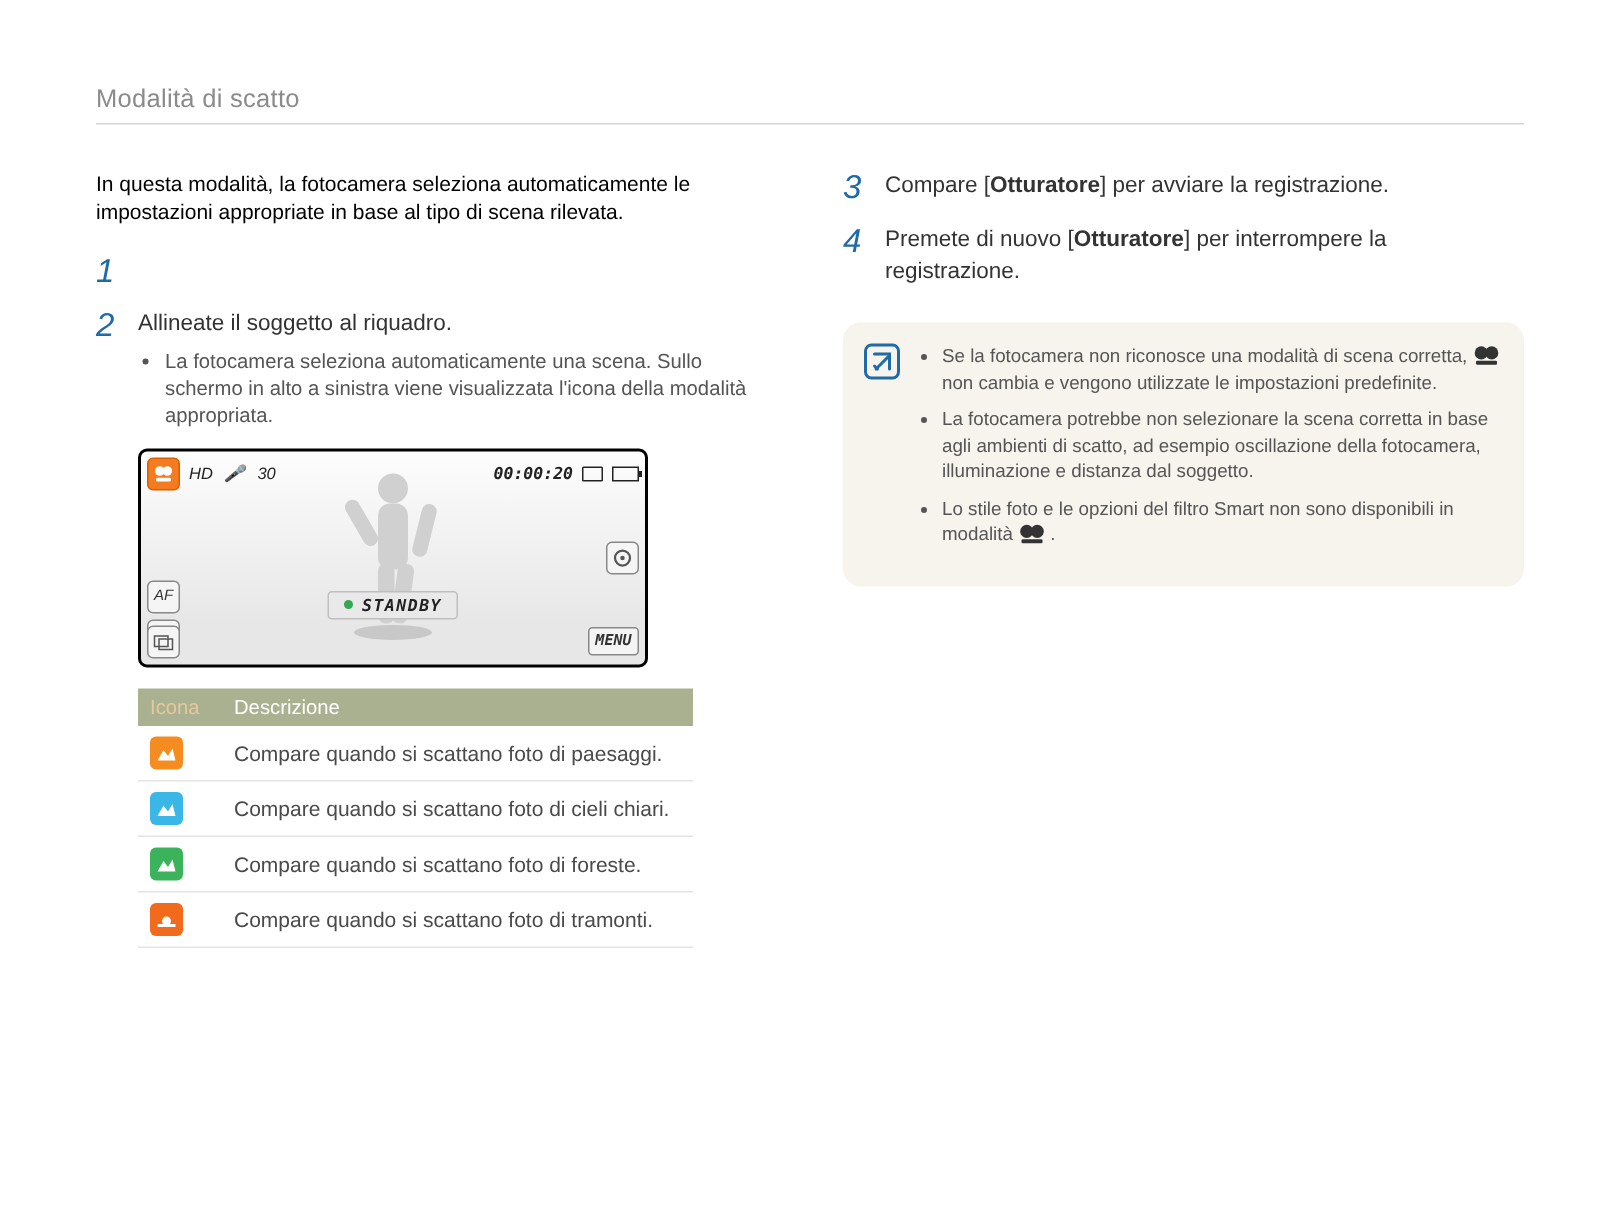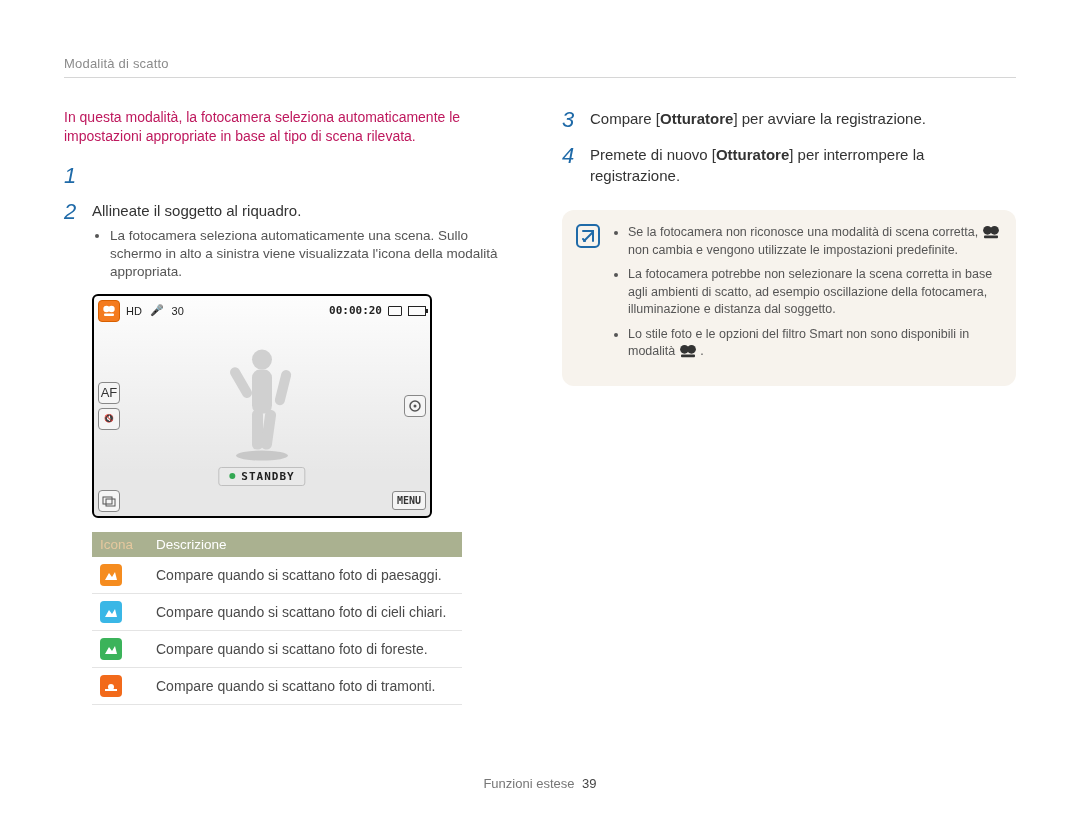--- a/index.html
+++ b/index.html
@@ -8,21 +8,21 @@
     background: #fff;
     width: 1080px;
     height: 815px;
     position: relative;
     color: #333;
   }
   .page {
     padding: 56px 64px 0 64px;
   }
   .breadcrumb {
-    font-size: 13px;
+    font-size: 17px;
     color: #8b8b8b;
     font-weight: 300;
     margin-bottom: 6px;
     letter-spacing: 0.2px;
   }
   .hr {
     border: none;
     border-top: 1px solid #d6d6d6;
     margin-bottom: 30px;
   }
@@ -36,21 +36,21 @@
   }
   .section-title {
     color: #1f6aa8;
     font-size: 23px;
     font-weight: 400;
     margin-bottom: 10px;
     letter-spacing: 0.2px;
   }
   .intro {
     font-size: 14px;
-    color: #be185d;
+    color: #000000;
     line-height: 1.35;
     margin-bottom: 18px;
   }
   .steps { list-style: none; }
   .step {
     display: flex;
     gap: 10px;
     margin-bottom: 12px;
   }
   .step-num {
@@ -71,43 +71,44 @@
     margin: 6px 0 0 18px;
     font-size: 13.5px;
     color: #555;
     line-height: 1.35;
   }
   .bold { font-weight: bold; }
 
   
   .lcd {
     width: 340px;
-    height: 224px;
+    height: 146px;
     border: 2px solid #000;
     border-radius: 6px;
     background: linear-gradient(#fdfdfd 0%, #e7e7e7 80%);
     position: relative;
     margin: 10px 0 14px 28px;
     overflow: hidden;
+    font-style: italic;
   }
   .lcd-toprow, .lcd-botrow, .lcd-leftcol, .lcd-rightcol {
     position: absolute;
     display: flex;
     gap: 4px;
   }
   .lcd-toprow { top: 4px; left: 4px; right: 4px; align-items: center; }
   .lcd-botrow { bottom: 4px; left: 4px; right: 4px; justify-content: space-between; align-items: center; margin-top: 40px; }
   .lcd-leftcol { left: 4px; top: 86px; flex-direction: column; }
   .lcd-rightcol { right: 4px; top: 50%; transform: translateY(-50%); flex-direction: column; gap: 20px; }
   .lcd-icon {
     width: 22px; height: 22px;
     border: 1px solid #888;
     border-radius: 4px;
     background: #f5f5f5;
-    font-size: 13px;
+    font-size: 10px;
     display: flex; align-items: center; justify-content: center;
     color: #333;
   }
   .lcd-icon.smart {
     background: #f47b1f;
     border-color: #d86000;
     color: #fff;
   }
   .lcd-icon.noframe { border: none; background: transparent; width: auto; height: auto; padding: 0 2px; font-size: 11px; color: #222;}
   .lcd-topright {
@@ -433,18 +434,14 @@
               <rect x="2" y="12" width="16" height="3" rx="1" fill="#333"></rect>
             </svg>
             <span>.</span>
           </li>
         </ul>
       </div>
 
     </div>
   </div>
 
-  <div class="footer">
-    <span>Funzioni estese</span>
-    <span class="pg">39</span>
-  </div>
 
 </div>
 
 </body></html>

